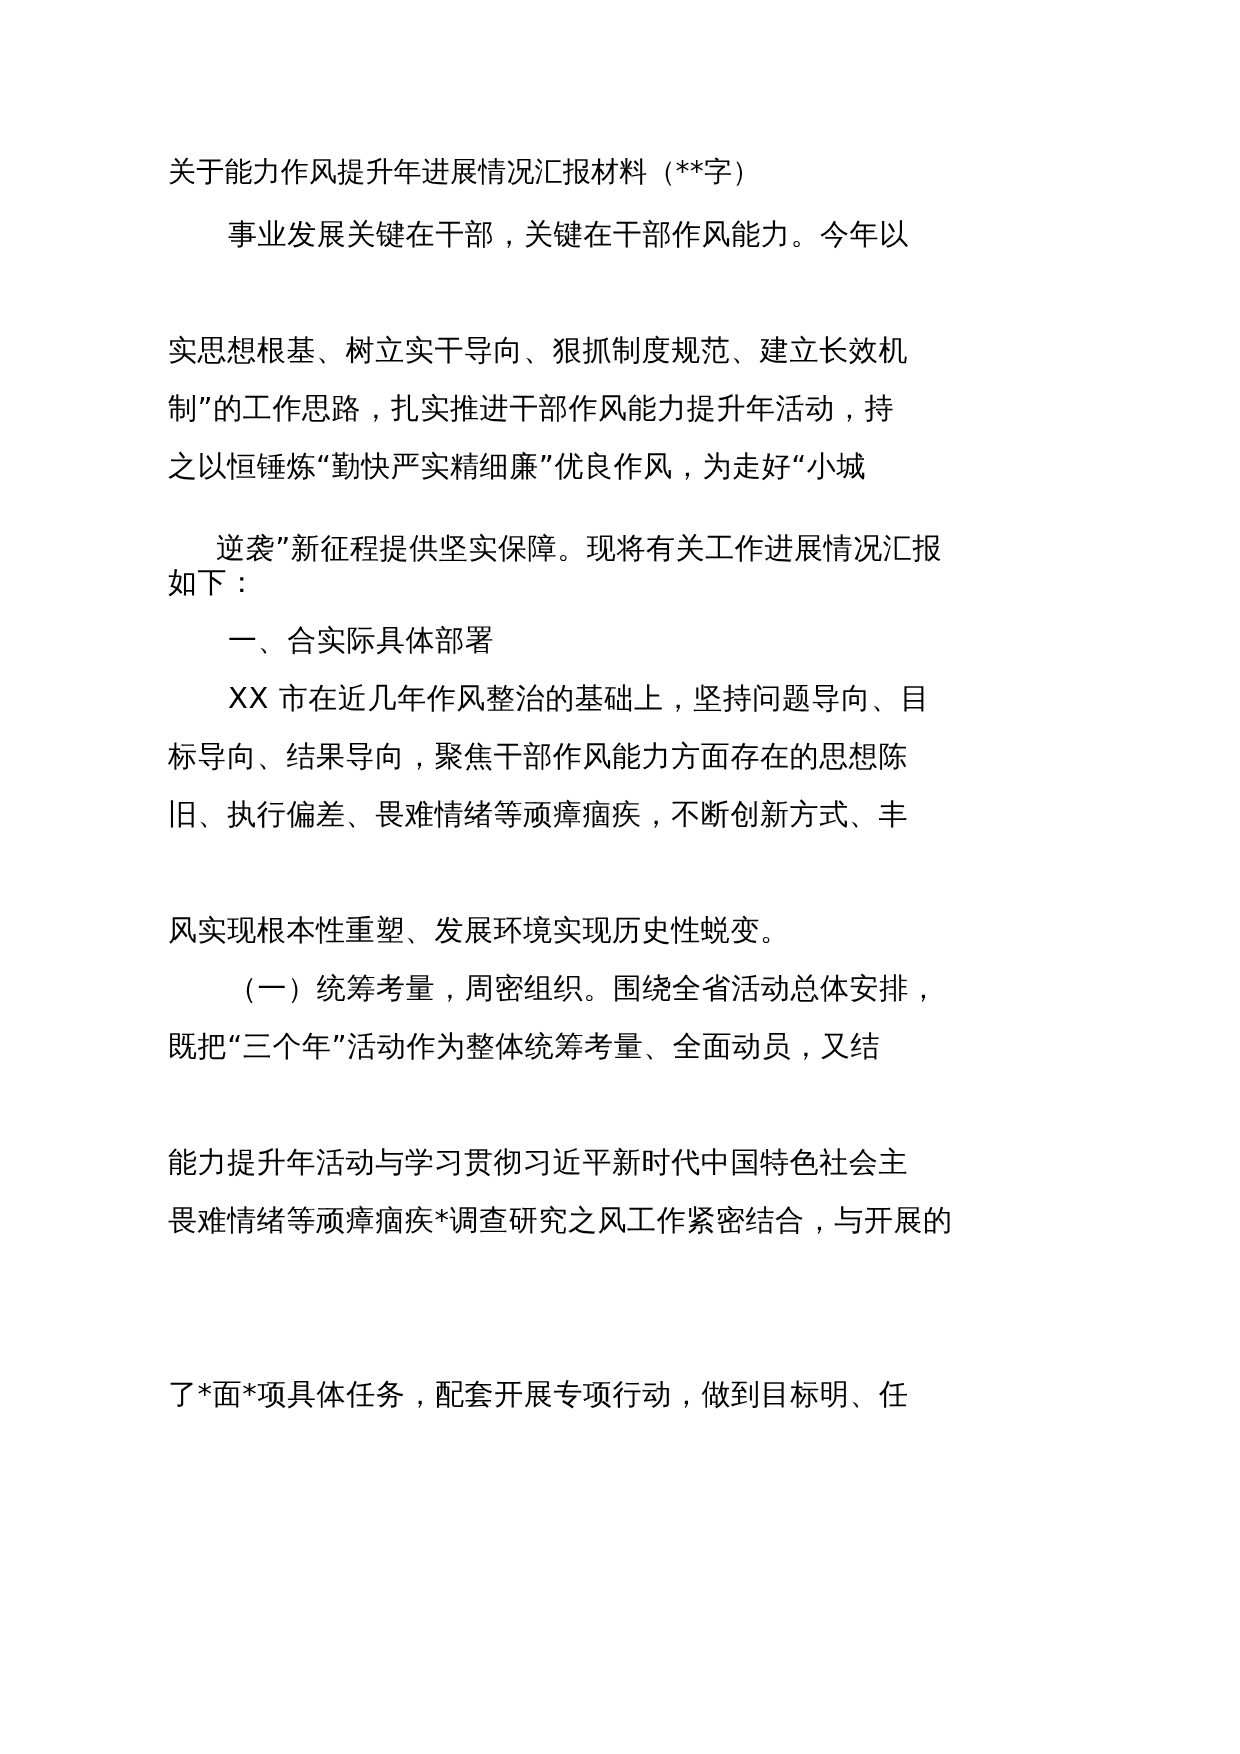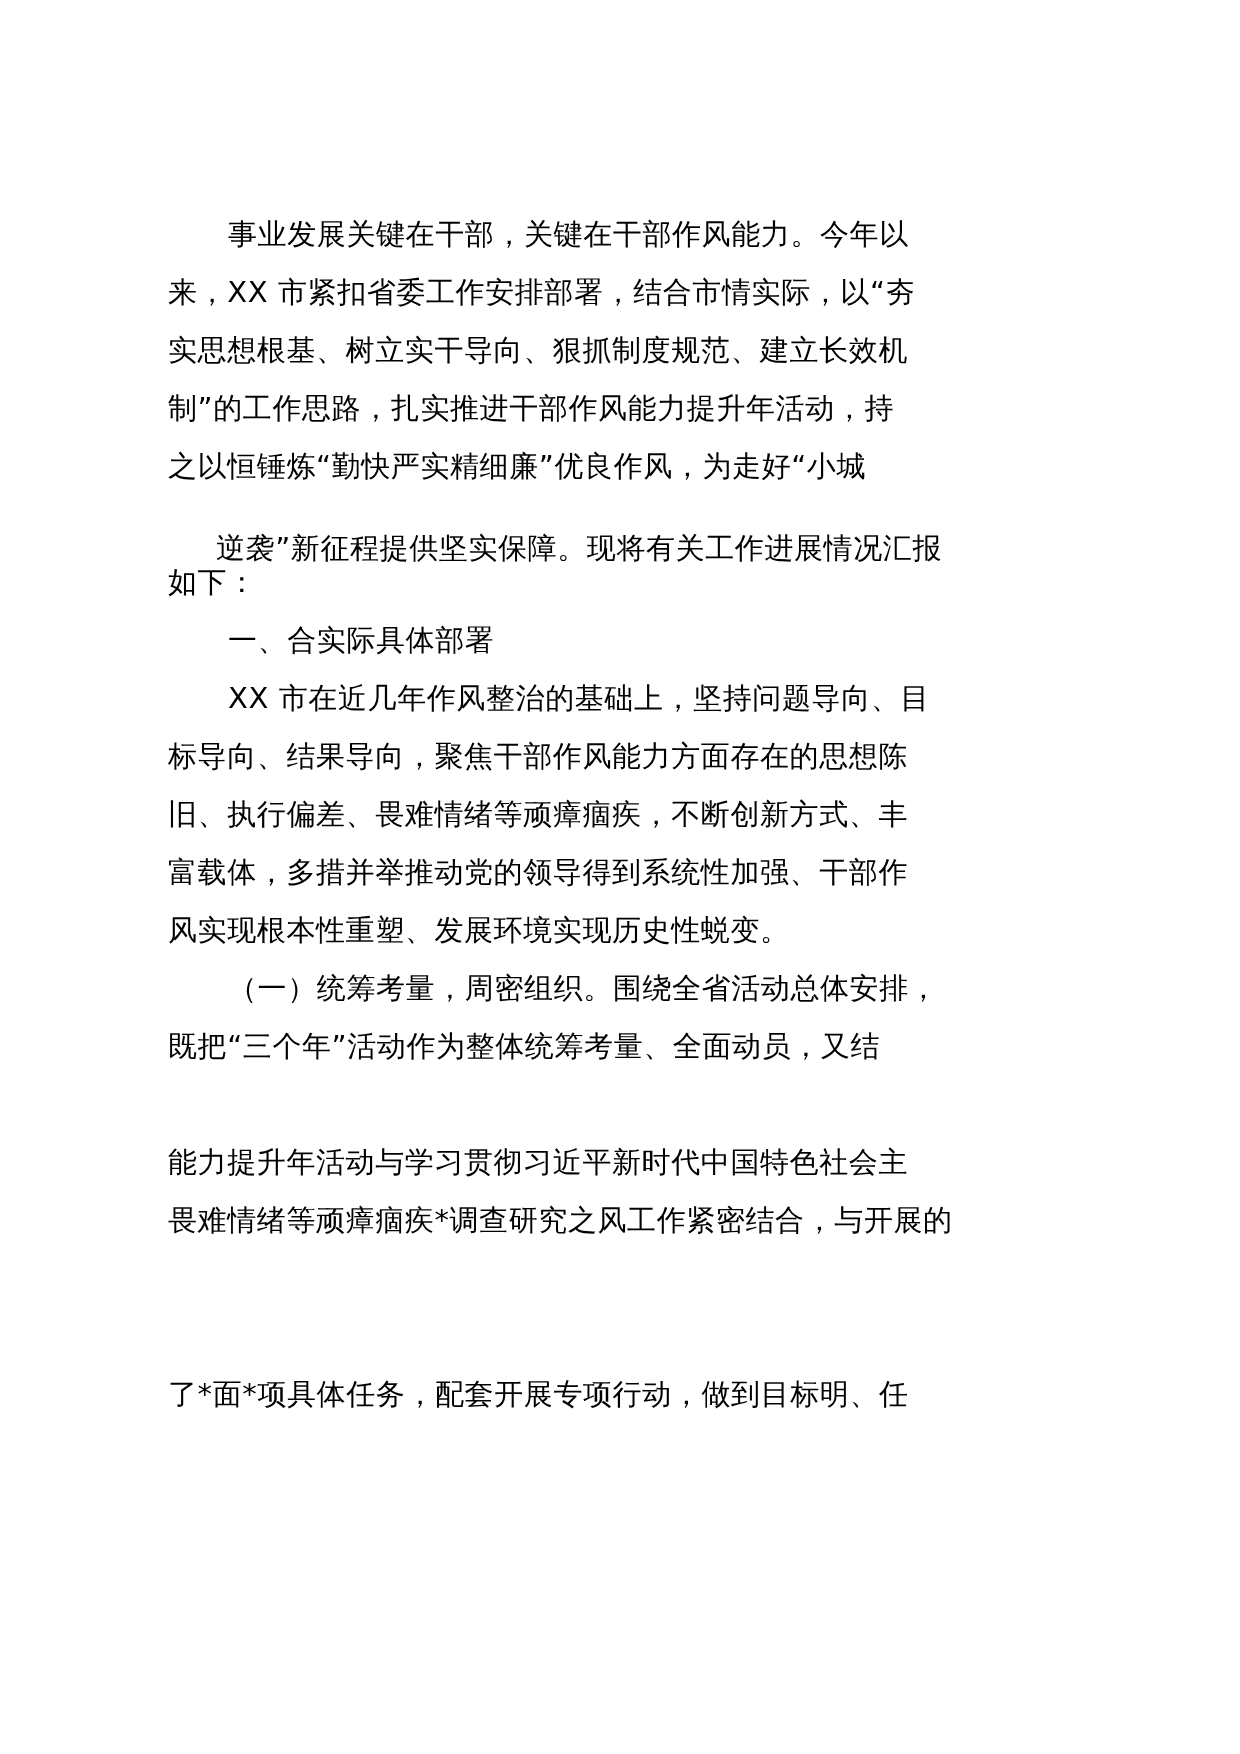--- a/index.html
+++ b/index.html
@@ -32,35 +32,34 @@
       white-space: nowrap;
       letter-spacing: 0.6px;
     }
     .indent { left: 228px; }
     .title-line { font-size: 28px; letter-spacing: 0.2px; }
   </style>
 </head>
 <body>
 
 <div class="page">
+  <div class="line title-line" style="top:152px;">关于能力作风提升年进展情况汇报材料（**字）</div>
 
   <div class="line indent" style="top:214px;">事业发展关键在干部，关键在干部作风能力。今年以</div>
-  <div class="line" style="top:272px;">来，XX 市紧扣省委工作安排部署，结合市情实际，以“夯</div>
   <div class="line" style="top:330px;">实思想根基、树立实干导向、狠抓制度规范、建立长效机</div>
   <div class="line" style="top:388px;">制”的工作思路，扎实推进干部作风能力提升年活动，持</div>
   <div class="line" style="top:446px;">之以恒锤炼“勤快严实精细廉”优良作风，为走好“小城</div>
   <div class="line" style="top:528px;margin-left:48px;">逆袭”新征程提供坚实保障。现将有关工作进展情况汇报</div>
   <div class="line" style="top:562px;">如下：</div>
 
   <div class="line indent" style="top:620px;">一、合实际具体部署</div>
 
   <div class="line indent" style="top:678px;">XX 市在近几年作风整治的基础上，坚持问题导向、目</div>
   <div class="line" style="top:736px;">标导向、结果导向，聚焦干部作风能力方面存在的思想陈</div>
   <div class="line" style="top:794px;">旧、执行偏差、畏难情绪等顽瘴痼疾，不断创新方式、丰</div>
-  <div class="line" style="top:852px;">富载体，多措并举推动党的领导得到系统性加强、干部作</div>
   <div class="line" style="top:910px;">风实现根本性重塑、发展环境实现历史性蜕变。</div>
 
   <div class="line indent" style="top:968px;">（一）统筹考量，周密组织。围绕全省活动总体安排，</div>
   <div class="line" style="top:1026px;">既把“三个年”活动作为整体统筹考量、全面动员，又结</div>
   <div class="line" style="top:1142px;">能力提升年活动与学习贯彻习近平新时代中国特色社会主</div>
   <div class="line" style="top:1200px;">畏难情绪等顽瘴痼疾*调查研究之风工作紧密结合，与开展的</div>
   <div class="line" style="top:1374px;">了*面*项具体任务，配套开展专项行动，做到目标明、任</div>
 </div>
 
 </body></html>

